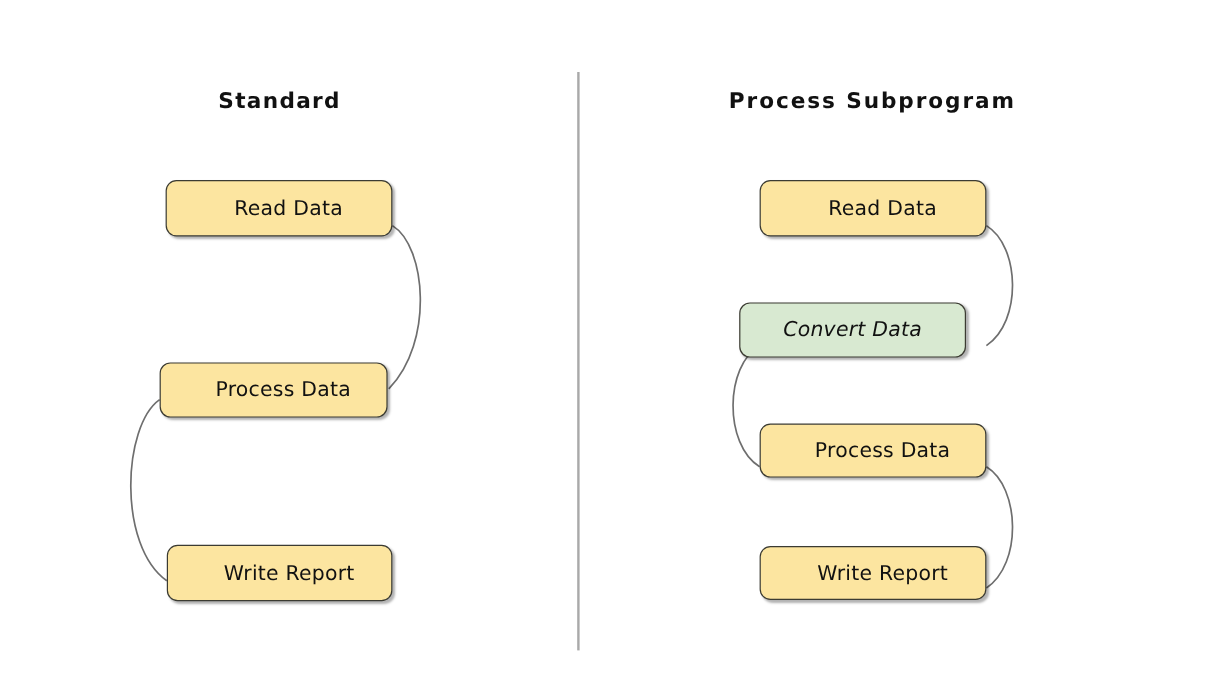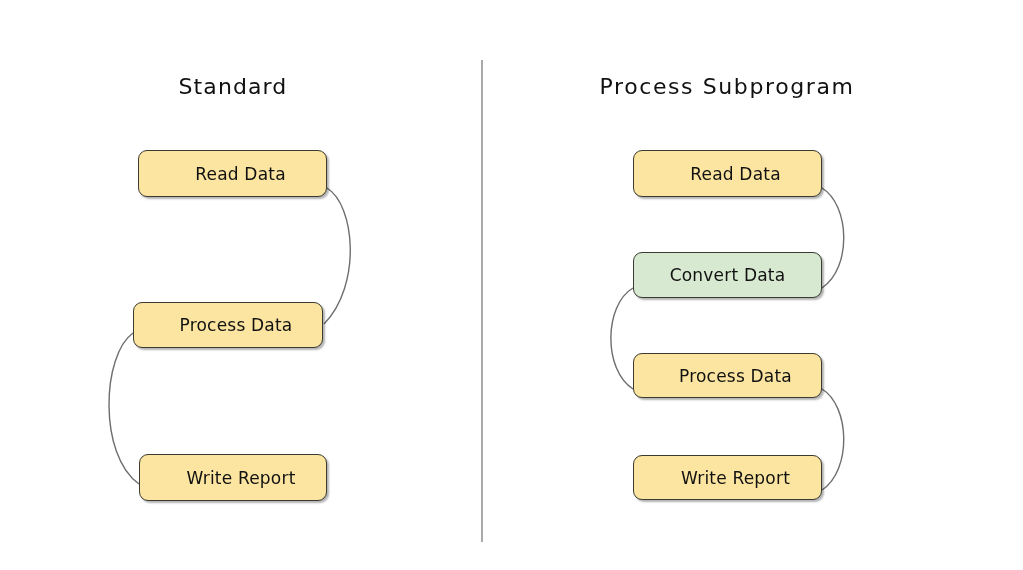--- a/index.html
+++ b/index.html
@@ -16,22 +16,22 @@
   }
   #canvas {
     position: relative;
     width: 1023px;
     height: 570px;
     background: #ffffff;
   }
   .panel-title {
     position: absolute;
     font-family: "DejaVu Sans", sans-serif;
-    font-weight: normal;
-    font-size: 22px;
+    font-weight: bold;
+    font-size: 18px;
     color: #111111;
     white-space: nowrap;
     letter-spacing: 1.1px;
     transform: translateX(-50%);
   }
   #title-standard { left: 233px; top: 74px; }
   #title-insert   { left: 727px; top: 74px; letter-spacing: 1.6px; }
 
   .divider {
     position: absolute;
@@ -100,21 +100,21 @@
       </div>
       <div class="node yellow" style="left: 133px; top: 302px; width: 190px; height: 46px;">
         <span>Process Data</span>
       </div>
       <div class="node yellow" style="left: 139px; top: 454px; width: 188px; height: 47px;">
         <span>Write Report</span>
       </div>
       <div class="node yellow" style="left: 633px; top: 150px; width: 189px; height: 47px;">
         <span>Read Data</span>
       </div>
-      <div class="node green" style="left: 633px; top: 252px; width: 189px; height: 46px;">
+      <div class="node green" style="left: 616px; top: 252px; width: 189px; height: 46px; font-style: italic;">
         <span>Convert Data</span>
       </div>
       <div class="node yellow" style="left: 633px; top: 353px; width: 189px; height: 45px;">
         <span>Process Data</span>
       </div>
       <div class="node yellow" style="left: 633px; top: 455px; width: 189px; height: 45px;">
         <span>Write Report</span>
       </div>
     </div>
 

